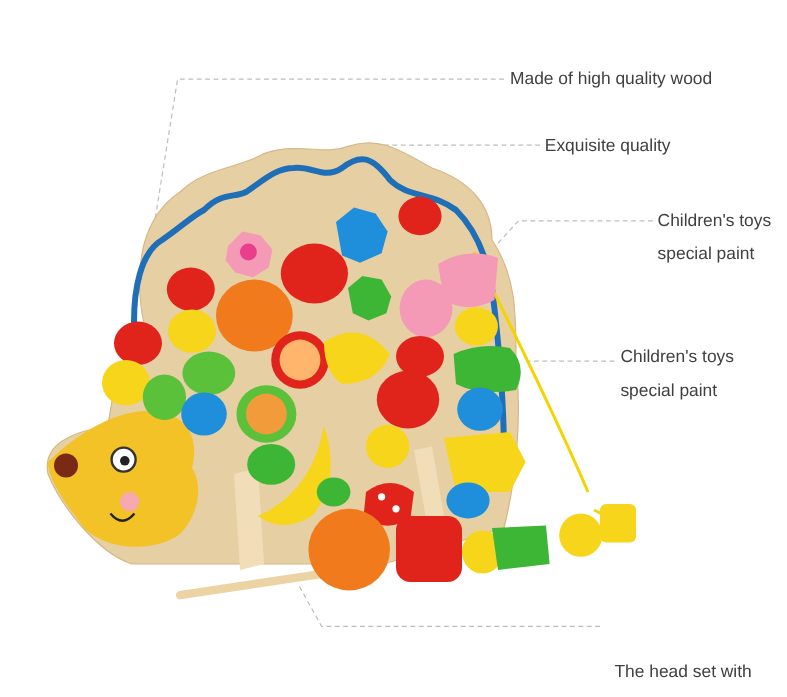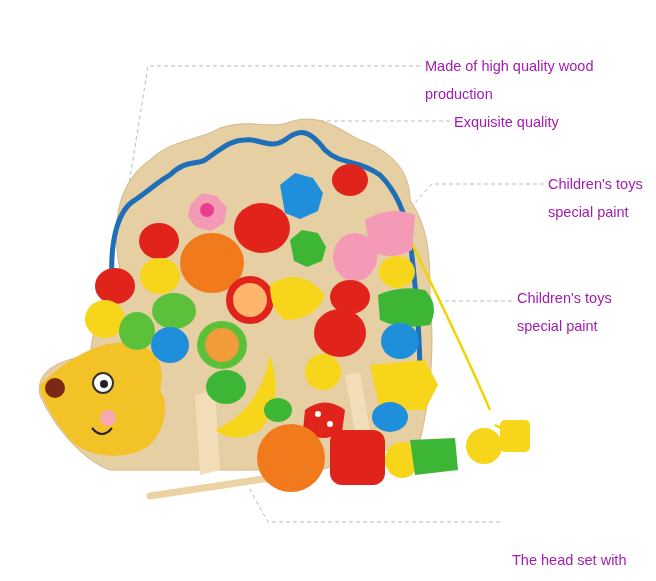--- a/index.html
+++ b/index.html
@@ -1,18 +1,18 @@
 <!DOCTYPE html>
 <html><head>
   <meta charset="utf-8">
   <style>
     html, body { margin: 0; padding: 0; background: #ffffff; }
     body { width: 656px; height: 581px; position: relative; overflow: hidden;
            font-family: "Liberation Sans", sans-serif; color: #111; }
-    .label { position: absolute; font-size: 14.5px; line-height: 28px; color: #a21caf; white-space: nowrap; }
+    .label { position: absolute; font-size: 14.5px; line-height: 28px; color: #404040; white-space: nowrap; }
     .leader { position: absolute; left: 0; top: 0; }
     .toy { position: absolute; left: 0; top: 0; }
   </style>
 </head>
 <body>
 
 <svg class="leader" width="656" height="581">
   <g fill="none" stroke="#bdbdbd" stroke-width="1" stroke-dasharray="4,3">
     <polyline points="420,66 148,66 120,240"></polyline>
     <polyline points="450,121 318,121 290,170"></polyline>
@@ -81,21 +81,20 @@
     <rect x="330" y="430" width="55" height="55" rx="12" fill="#e0241b"></rect>
     <ellipse cx="402" cy="460" rx="17" ry="18" fill="#f7d51a"></ellipse>
     <path d="M410,440 L455,438 L458,470 L415,475 Z" fill="#3db635"></path>
     <ellipse cx="484" cy="446" rx="18" ry="18" fill="#f7d51a"></ellipse>
     <rect x="500" y="420" width="30" height="32" rx="5" fill="#f7d51a"></rect>
   </g>
 </svg>
 
 <div class="label" style="left:425px; top:52px;">
   <div>Made of high quality wood</div>
-  <div>production</div>
 </div>
 <div class="label" style="left:454px; top:108px;">
   <div>Exquisite quality</div>
 </div>
 <div class="label" style="left:548px; top:170px;">
   <div>Children's toys</div>
   <div>special paint</div>
 </div>
 <div class="label" style="left:517px; top:284px;">
   <div>Children's toys</div>

